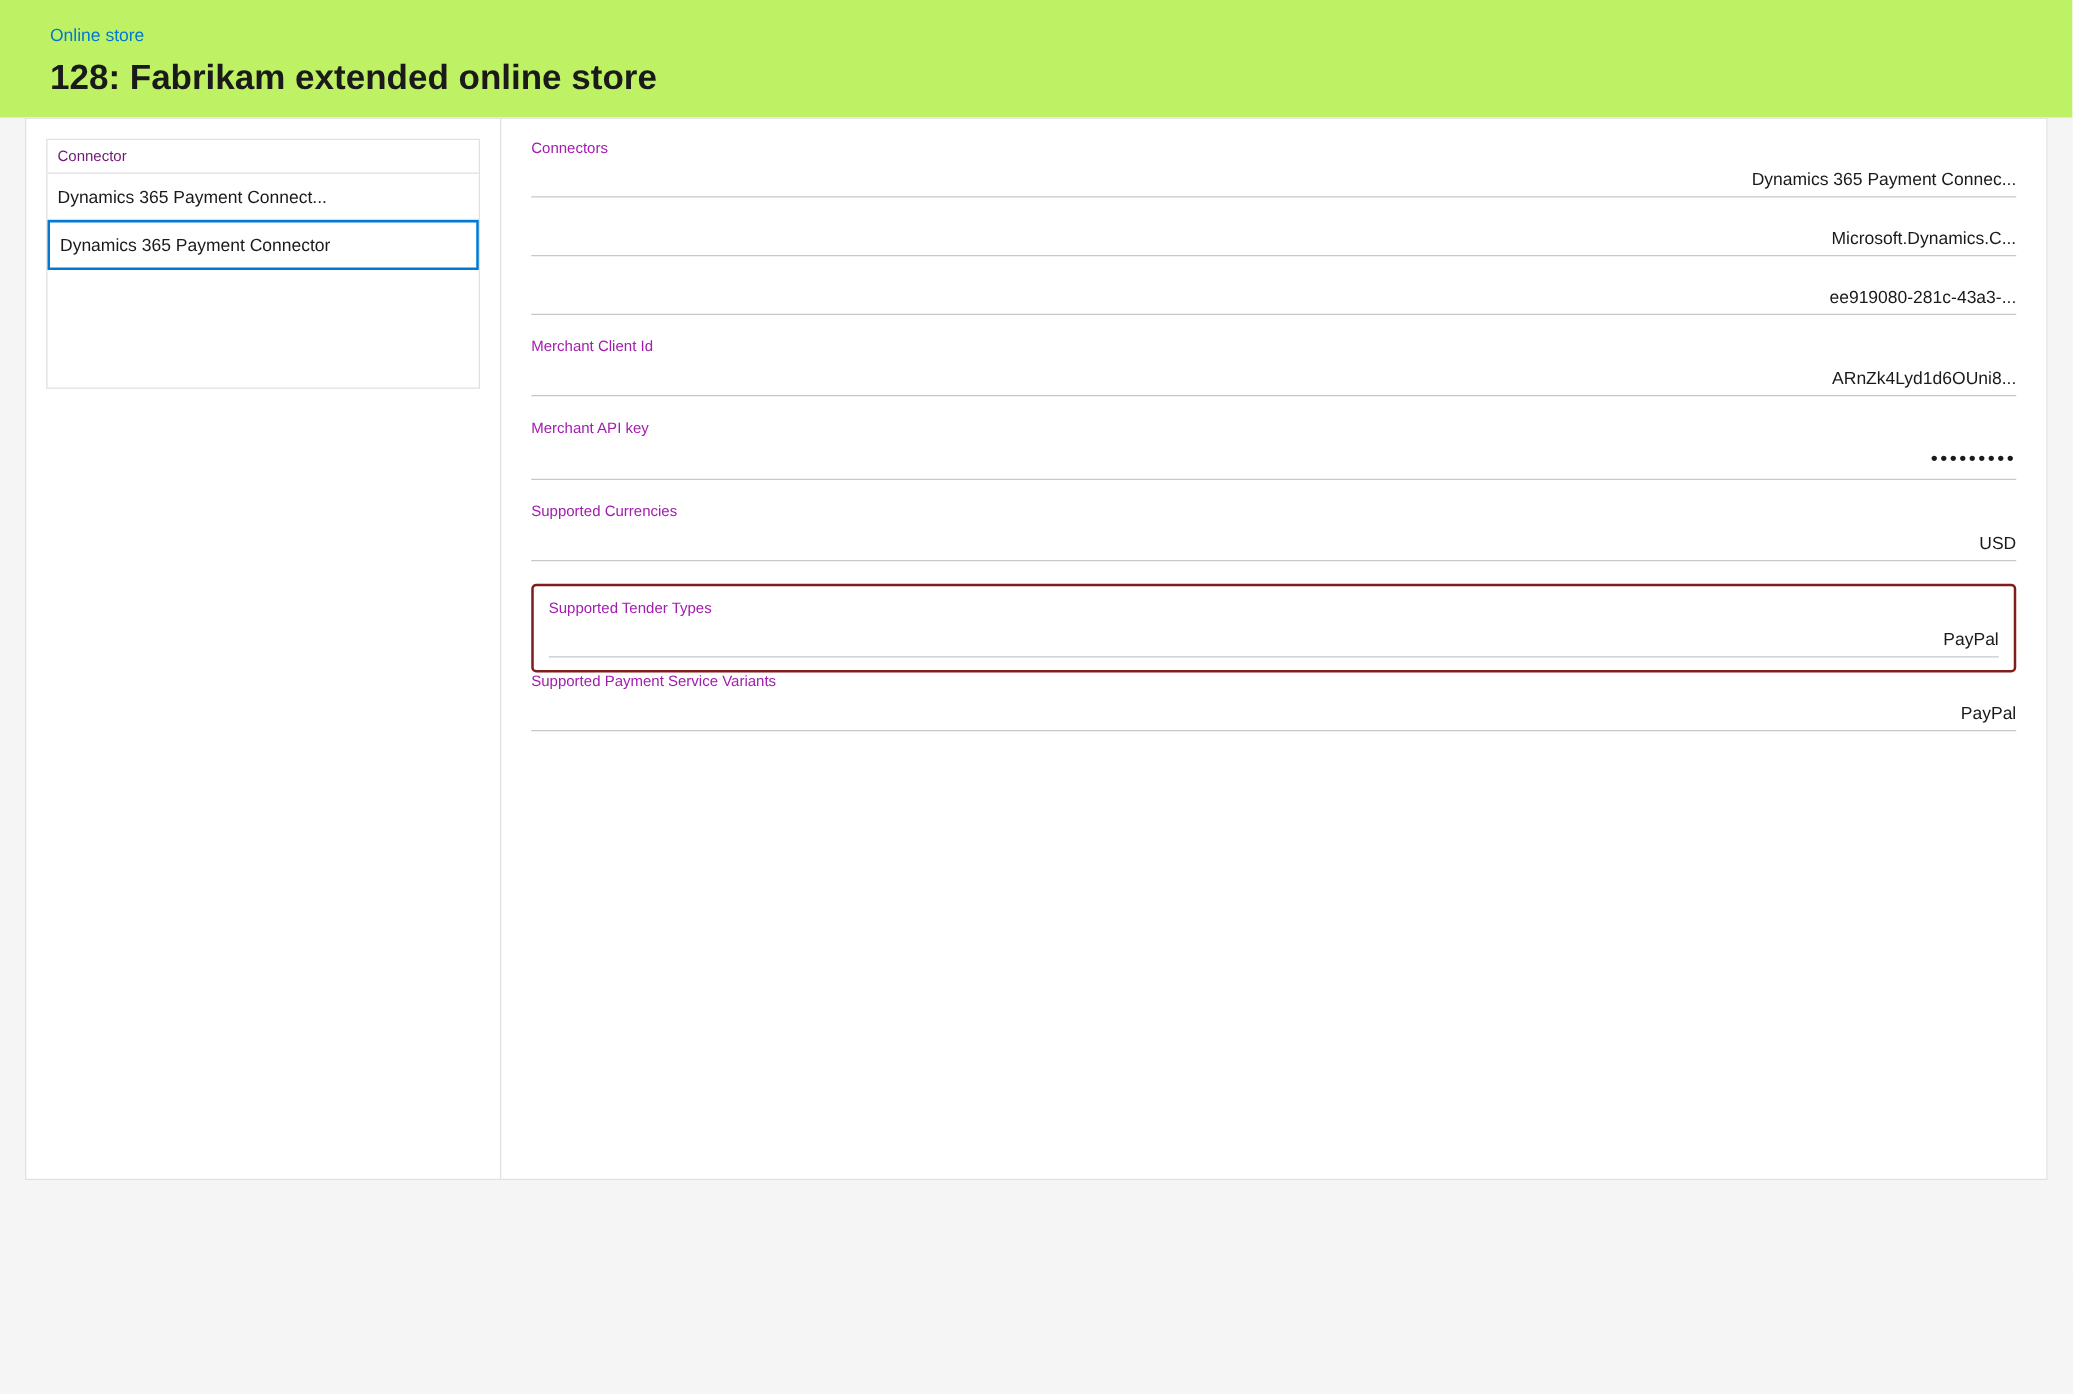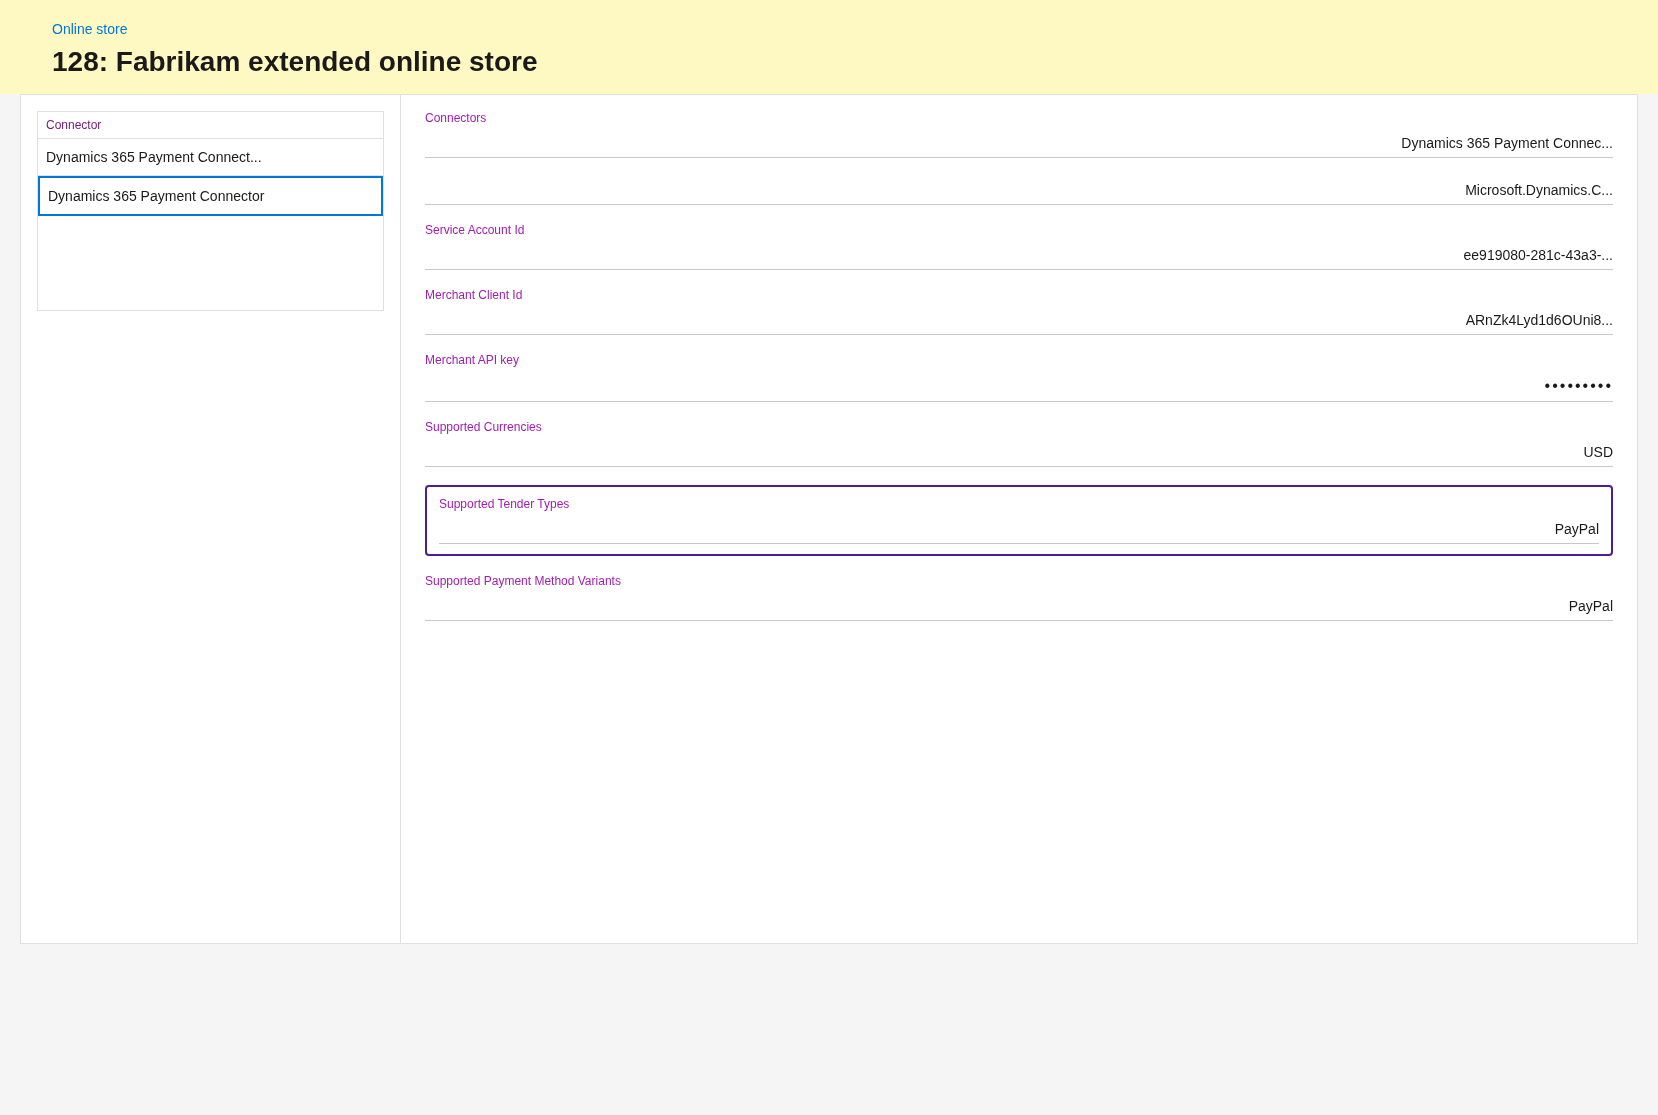--- a/index.html
+++ b/index.html
@@ -15,22 +15,22 @@
       min-height: 1115px;
     }
 
     .page-container {
       width: 1658px;
       min-height: 1115px;
       background: #f5f5f5;
     }
 
     .header-section {
-      background: #fef9c3;
-      padding: 20px 40px 16px 52px;
+      background: #bef264;
+      padding: 20px 40px 16px 40px;
     }
 
     .breadcrumb-link {
       color: #0078d4;
       font-size: 14px;
       text-decoration: none;
       cursor: pointer;
     }
 
     .page-title {
@@ -95,24 +95,23 @@
       text-align: right;
     }
 
     .field-value.password {
       font-size: 16px;
       letter-spacing: 2px;
       color: #1a1a1a;
     }
 
     .highlighted-section {
-      border: 2px solid #4c1d95;
+      border: 2px solid #7f1d1d;
       border-radius: 4px;
       padding: 10px 12px;
-      margin-bottom: 18px;
     }
 
     .highlighted-section .field-label {
       margin-bottom: 4px;
     }
 
     .highlighted-section .field-value {
       border-bottom: 1px solid #c8c8c8;
     }
 
@@ -152,21 +151,20 @@
       <div class="field-group">
         <div class="field-label">Connectors</div>
         <div class="field-value">Dynamics 365 Payment Connec...</div>
       </div>
 
       <div class="field-group">
         <div class="field-value">Microsoft.Dynamics.C...</div>
       </div>
 
       <div class="field-group">
-        <div class="field-label">Service Account Id</div>
         <div class="field-value">ee919080-281c-43a3-...</div>
       </div>
 
       <div class="field-group">
         <div class="field-label">Merchant Client Id</div>
         <div class="field-value">ARnZk4Lyd1d6OUni8...</div>
       </div>
 
       <div class="field-group">
         <div class="field-label">Merchant API key</div>
@@ -177,19 +175,19 @@
         <div class="field-label">Supported Currencies</div>
         <div class="field-value">USD</div>
       </div>
 
       <div class="highlighted-section">
         <div class="field-label">Supported Tender Types</div>
         <div class="field-value">PayPal</div>
       </div>
 
       <div class="field-group">
-        <div class="field-label">Supported Payment Method Variants</div>
+        <div class="field-label">Supported Payment Service Variants</div>
         <div class="field-value">PayPal</div>
       </div>
 
     </div>
   </div>
 </div>
 
 </body></html>

